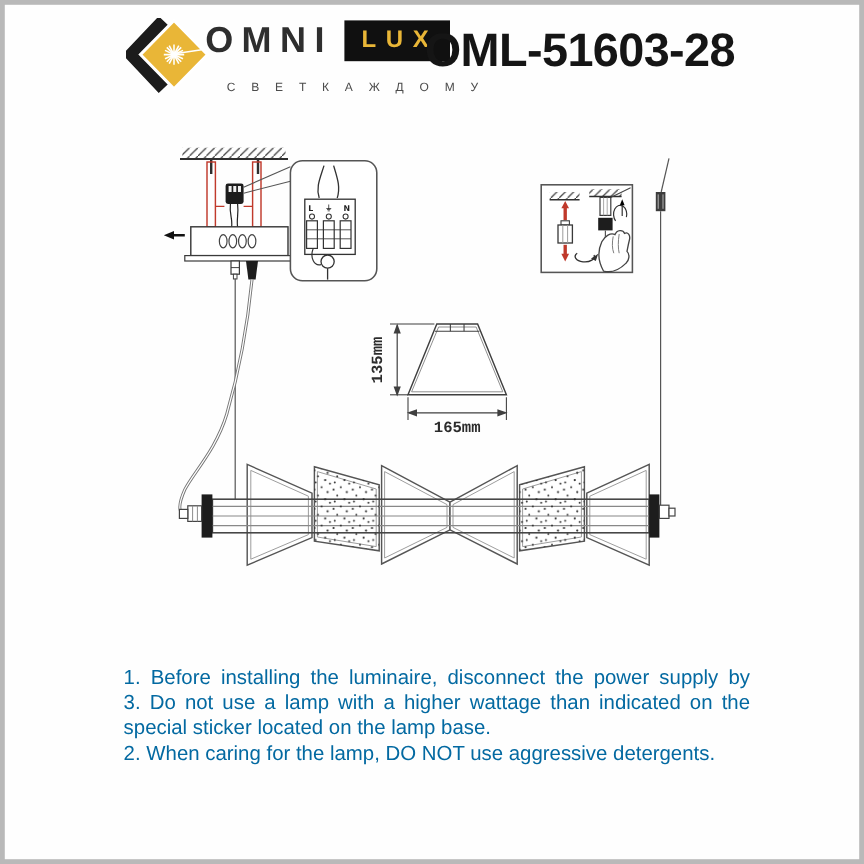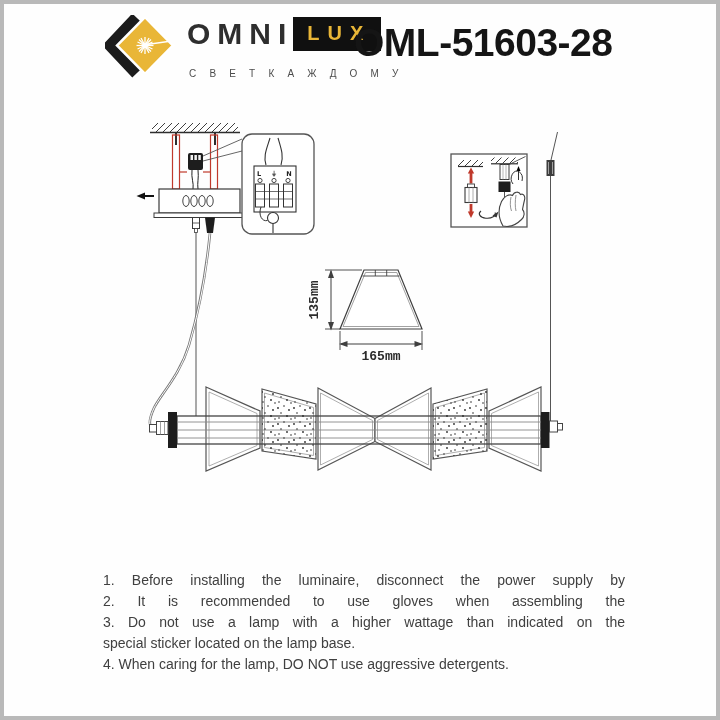--- a/index.html
+++ b/index.html
@@ -4,35 +4,35 @@
 <style>
   html,body{margin:0;padding:0;background:#e8e8e8;}
   .page{
     position:relative;width:720px;height:720px;box-sizing:border-box;
     background:#fefefe;border:4px solid #b9b9b9;overflow:hidden;
     font-family:"Liberation Sans",sans-serif;
   }
   
   .logo{position:absolute;left:95px;top:5px;width:245px;height:75px;}
   .logo-mark{position:absolute;left:6px;top:6px;}
-  .brand-line{position:absolute;left:88px;top:8px;display:flex;align-items:center;text-align:center;}
+  .brand-line{position:absolute;left:72px;top:8px;display:flex;align-items:center;gap:10px;text-align:center;}
   .brand-omni{font-size:30px;font-weight:600;letter-spacing:7px;color:#2e2e2e;}
   .brand-lux-box{background:#101010;padding:5px 10px 6px 14px;}
   .brand-lux{font-size:20px;font-weight:600;letter-spacing:8px;color:var(--brand-yellow,#e9b637);}
   .tagline{position:absolute;left:90px;top:59px;font-size:10px;font-weight:400;
            letter-spacing:5.2px;color:#4c4c4c;white-space:nowrap;}
   .model{position:absolute;left:350px;top:17px;font-size:39px;font-weight:700;
          color:#151515;letter-spacing:-0.5px;}
   
   .diagram{position:absolute;left:0;top:0;}
   .dimtext{font-family:"Liberation Mono",monospace;font-weight:bold;font-size:13px;fill:#2c2c2c;}
   .termtext{font-family:"DejaVu Sans",sans-serif;font-weight:bold;font-size:6.5px;fill:#222;}
   
-  .instructions{position:absolute;left:99px;top:566px;width:522px;color:#404040;
-                font-size:14px;line-height:21px;}
+  .instructions{position:absolute;left:99px;top:550px;width:522px;color:#0369a1;
+                font-size:17px;line-height:21px;}
   .instr-line{white-space:nowrap;}
   .instr-line.stretch{white-space:normal;text-align:justify;text-align-last:justify;}
 </style>
 </head>
 <body>
 
 <div class="page">
 
   <div class="logo">
     <svg class="logo-mark" width="74" height="64" viewBox="0 0 74 64">
@@ -259,19 +259,18 @@
       <g>
         <rect x="537" y="408" width="8.5" height="36" fill="#1d1d1d"></rect>
         <rect x="545.5" y="417" width="8" height="11" fill="#ffffff" stroke="#444" stroke-width="1"></rect>
         <rect x="553.5" y="419.5" width="5" height="6.5" fill="#ffffff" stroke="#444" stroke-width="1"></rect>
       </g>
     </g>
   </svg>
 
   <div class="instructions">
     <div class="instr-line stretch">1. Before installing the luminaire, disconnect the power supply by</div>
-    <div class="instr-line stretch">2. It is recommended to use gloves when assembling the</div>
     <div class="instr-line stretch">3. Do not use a lamp with a higher wattage than indicated on the</div>
     <div class="instr-line">special sticker located on the lamp base.</div>
-    <div class="instr-line">4. When caring for the lamp, DO NOT use aggressive detergents.</div>
+    <div class="instr-line">2. When caring for the lamp, DO NOT use aggressive detergents.</div>
   </div>
 
 </div>
 
 </body></html>

